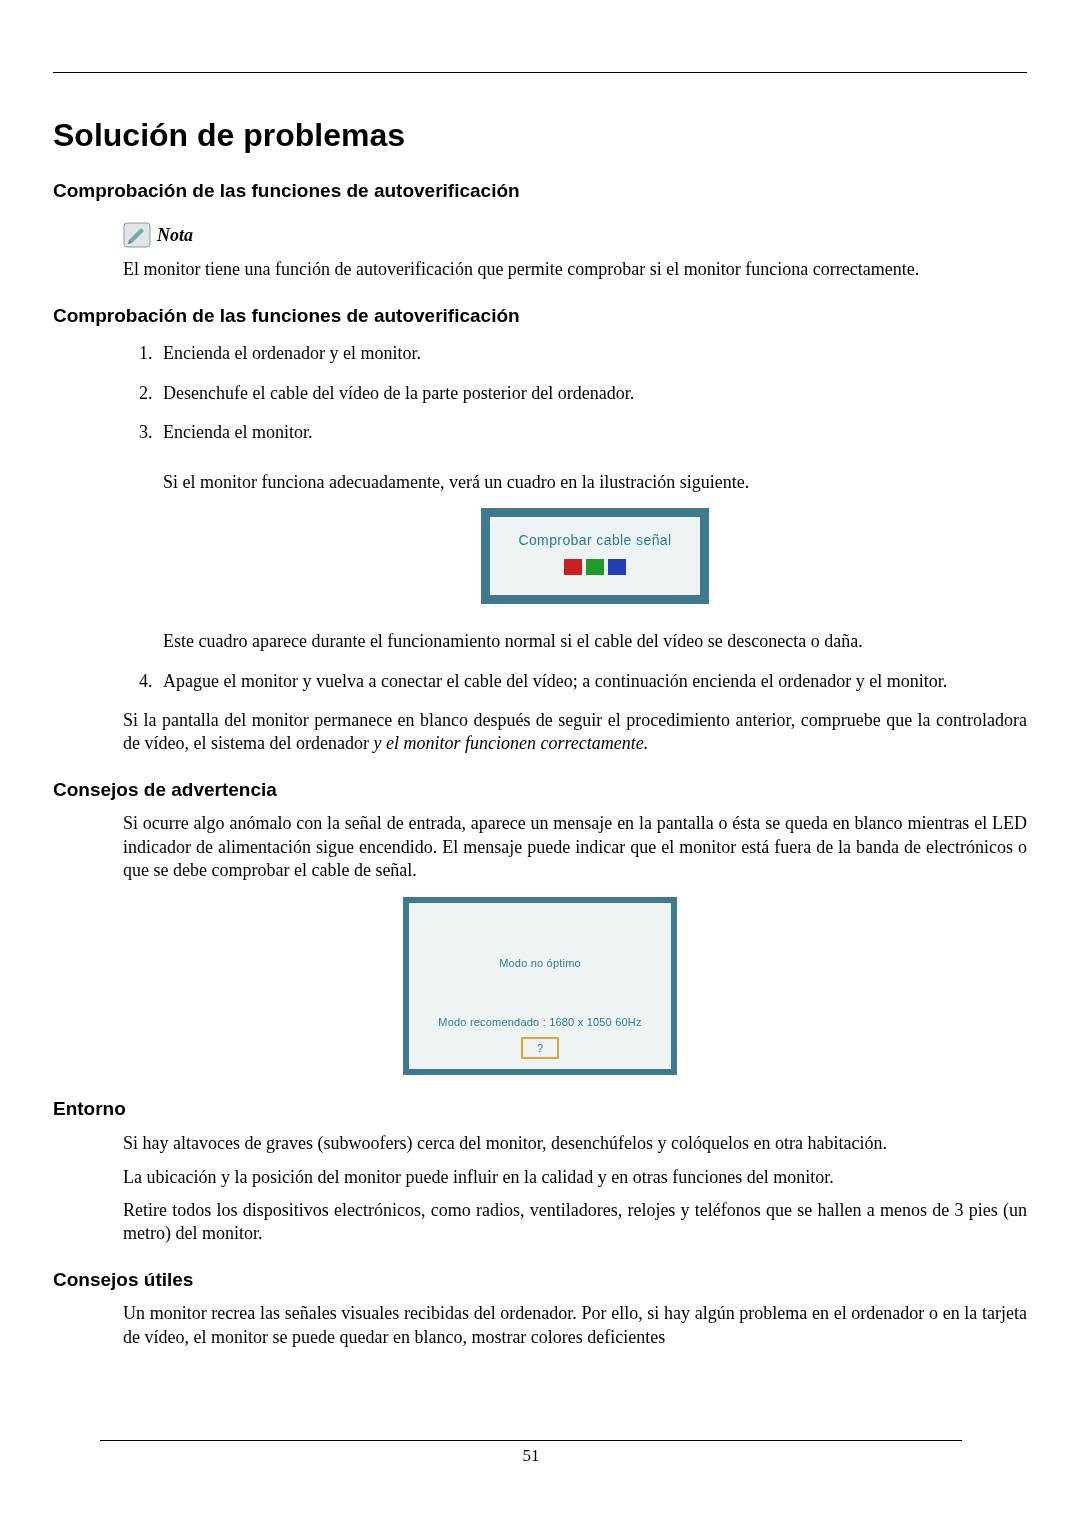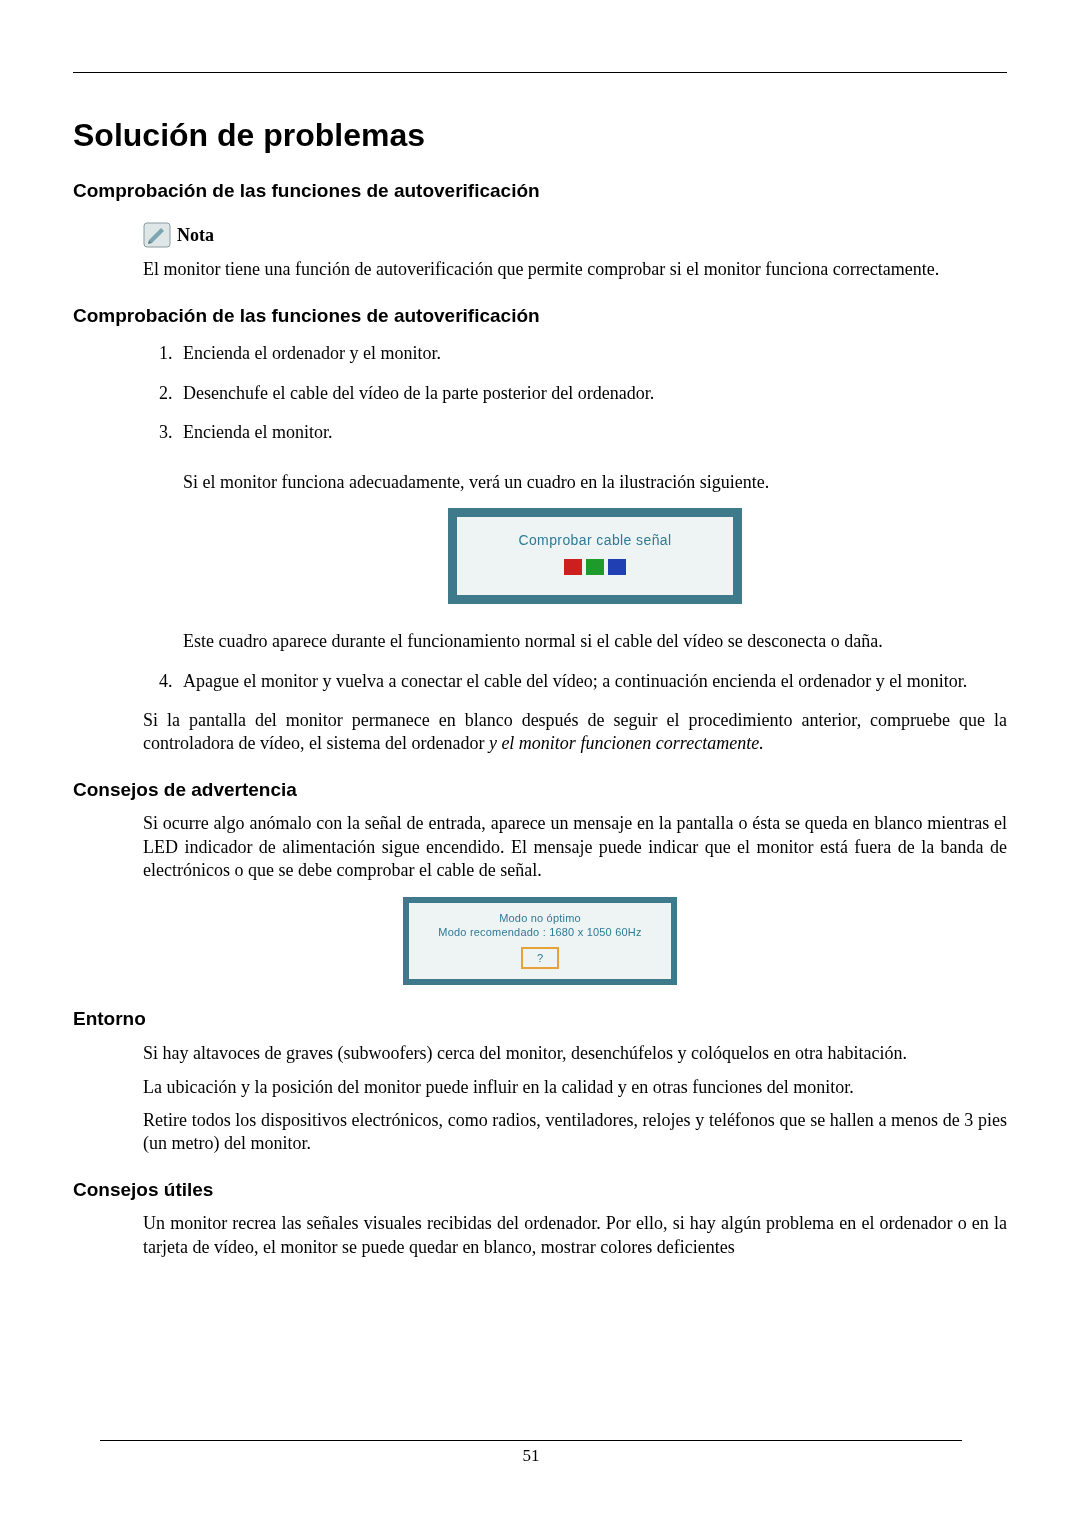--- a/index.html
+++ b/index.html
@@ -9,21 +9,21 @@
     font-family: "Times New Roman", Times, serif;
     color: #000;
     font-size: 18px;
     line-height: 1.3;
   }
   .page {
     width: 1080px;
     min-height: 1527px;
     margin: 0 auto;
     box-sizing: border-box;
-    padding: 72px 73px 60px;
+    padding: 72px 53px 60px;
     position: relative;
   }
   hr.rule {
     border: none;
     border-top: 1px solid #000;
     margin: 0;
   }
   h1.title {
     font-family: Arial, Helvetica, sans-serif;
     font-weight: bold;
@@ -34,20 +34,21 @@
     font-family: Arial, Helvetica, sans-serif;
     font-weight: bold;
     font-size: 19px;
     margin: 22px 0 10px;
   }
   .note-row {
     margin: 19px 0 10px 70px;
     display: flex;
     align-items: center;
     gap: 6px;
+    font-style: italic;
   }
   .note-icon {
     width: 28px;
     height: 26px;
     display: inline-block;
     flex-shrink: 0;
   }
   .note-label {
     font-family: "Times New Roman", Times, serif;
     font-weight: bold;
@@ -79,21 +80,21 @@
   .italic {
     font-style: italic;
   }
   .figure {
     display: flex;
     justify-content: center;
     margin: 14px 0;
   }
   
   .osd1 {
-    width: 294px;
+    width: 228px;
     background: #3e7a8c;
     border: 1px solid #3e7a8c;
     box-sizing: border-box;
     padding: 8px;
   }
   .osd1 .inner {
     background: #eef3f4;
     padding: 14px 10px 20px;
     text-align: center;
   }
@@ -126,20 +127,21 @@
   .osd2 .inner {
     background: #eef3f4;
     padding: 8px 8px 10px;
     text-align: center;
   }
   .osd2 .line1, .osd2 .line2 {
     font-family: Arial, sans-serif;
     font-size: 11px;
     color: #2e7b95;
     letter-spacing: 0.2px;
+    margin-top: 45px;
   }
   .osd2 .btn-wrap {
     margin-top: 8px;
     display: flex;
     justify-content: center;
   }
   .osd2 .btn {
     border: 2px solid #e7a23a;
     padding: 2px 14px;
     font-family: Arial, sans-serif;

